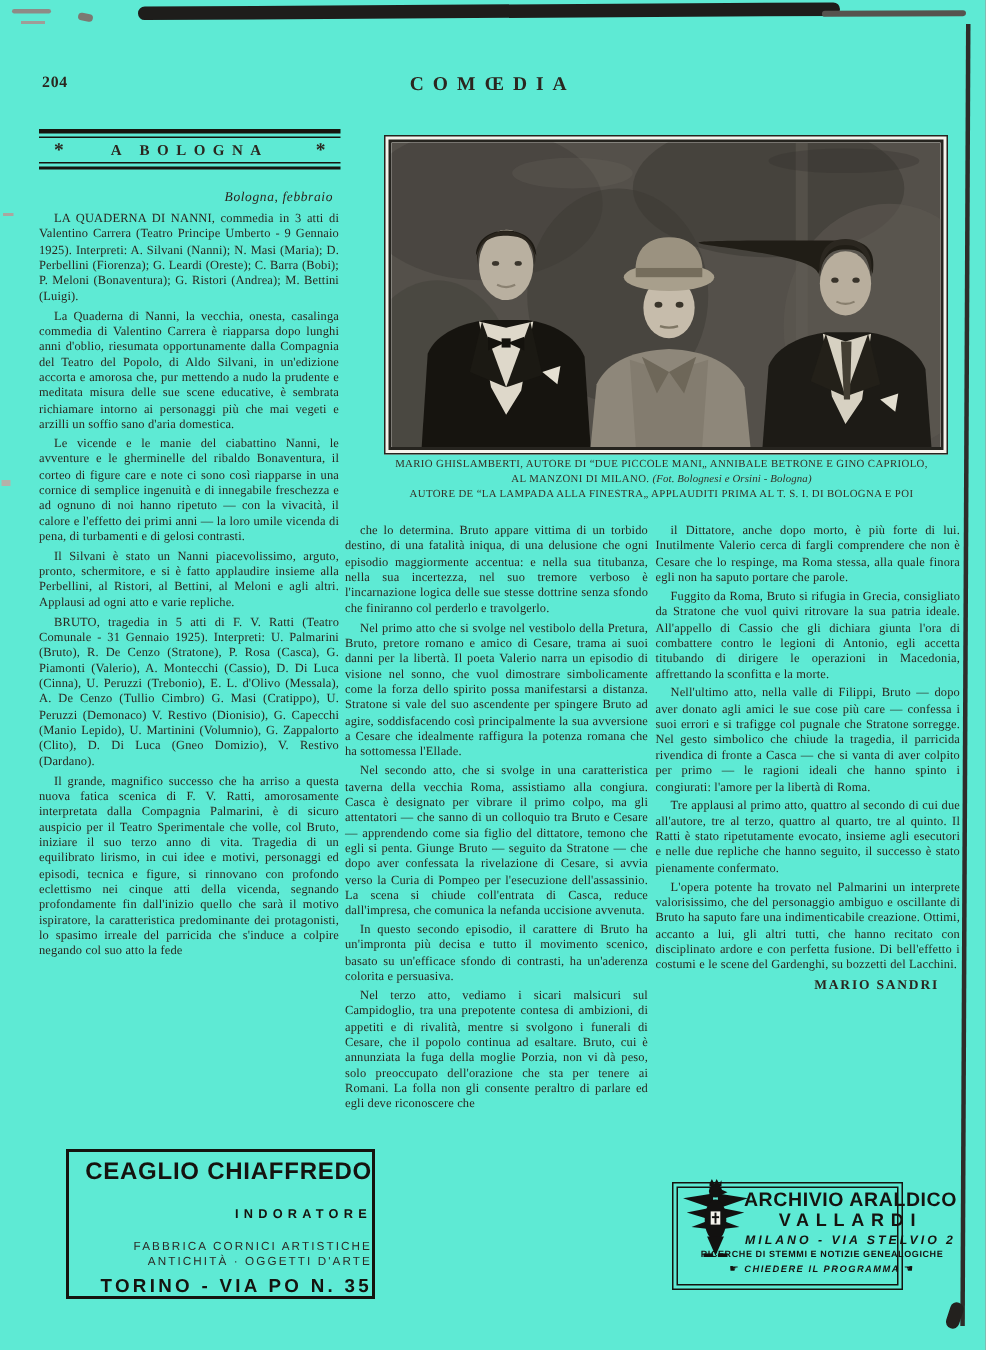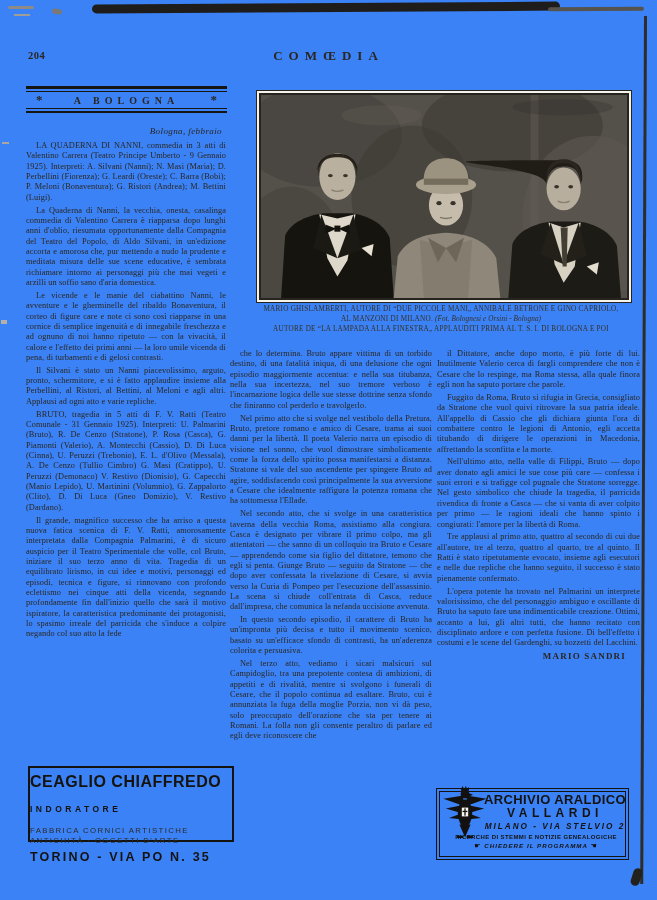--- a/index.html
+++ b/index.html
@@ -1,18 +1,18 @@
 <!DOCTYPE html>
 <html><head>
 <meta charset="utf-8">
 <style>
   html,body{margin:0;padding:0;background:#9a9a98;}
   .page{
     position:relative;width:657px;height:900px;margin:0 auto;
-    background:#3b82f6;overflow:hidden;
+    background:#5eead4;overflow:hidden;
     font-family:"Liberation Serif", serif;color:#2b261f;
   }
   
   .art-top{position:absolute;top:3px;left:92px;width:468px;height:9px;background:#1e1d1b;border-radius:5px;transform:rotate(-0.35deg);}
   .art-top2{position:absolute;top:7px;left:548px;width:96px;height:4px;background:#56534e;border-radius:3px;transform:rotate(-0.3deg);}
   .art-smudge1{position:absolute;top:6px;left:8px;width:26px;height:3px;background:#8e8b86;border-radius:2px;}
   .art-smudge2{position:absolute;top:14px;left:14px;width:16px;height:2px;background:#a09d97;}
   .art-smudge3{position:absolute;top:9px;left:52px;width:10px;height:5px;background:#7c7972;border-radius:3px;transform:rotate(12deg);}
   .art-right{position:absolute;top:16px;left:644px;width:2.5px;height:868px;background:#2e2c29;transform:rotate(0.25deg);transform-origin:top center;}
   .art-blob{position:absolute;top:868px;left:632px;width:9px;height:18px;background:#23211e;border-radius:5px;transform:rotate(18deg);}
@@ -38,31 +38,31 @@
   .col-right{top:349px;left:437px;width:203px;}
   .signature{margin-top:6px;text-align:right;padding-right:14px;font-weight:bold;font-size:9px;letter-spacing:1.2px;text-indent:0;}
   
   .photo-frame{position:absolute;top:90px;left:256px;width:370px;height:207px;border:1px solid #26241f;padding:2px;background:#f5f3ec;}
   .photo-frame-inner{width:100%;height:100%;border:2px solid #26241f;box-sizing:border-box;overflow:hidden;}
   .photo-frame-inner svg{display:block;width:100%;height:100%;}
   .caption{position:absolute;top:304px;left:248px;width:386px;text-align:center;font-size:7.2px;line-height:10px;letter-spacing:0.25px;color:#353026;}
   .caption .credit{font-style:italic;letter-spacing:0.1px;}
   
   .ad-ceaglio{
-    position:absolute;top:766px;left:28px;width:206px;height:76px;
-    border:2.5px solid #15130f;box-sizing:border-box;text-align:left;
+    position:absolute;top:766px;left:44px;width:206px;height:100px;
+    border:2.5px solid #15130f;box-sizing:border-box;text-align:right;
     font-family:"Liberation Sans", sans-serif;color:#15130f;padding-top:5px;
   }
   .ad-ceaglio .name{font-size:16px;font-weight:bold;letter-spacing:0.5px;}
   .ad-ceaglio .role{font-size:8.5px;font-weight:bold;letter-spacing:3.5px;margin-top:13px;}
   .ad-ceaglio .l1{font-size:7.8px;letter-spacing:1.4px;margin-top:12px;color:#2c2a26;}
   .ad-ceaglio .l2{font-size:7.8px;letter-spacing:1.4px;margin-top:1px;color:#2c2a26;}
   .ad-ceaglio .addr{font-size:12.5px;font-weight:bold;letter-spacing:2.2px;margin-top:5px;}
   .ad-vallardi{
-    position:absolute;top:788px;left:436px;width:193px;height:72px;
+    position:absolute;top:788px;left:448px;width:154px;height:72px;
     border:1.5px solid #15130f;box-sizing:border-box;
     font-family:"Liberation Sans", sans-serif;color:#15130f;padding-left:28px;
   }
   .ad-vallardi .inner{position:absolute;inset:2px;border:1px solid #15130f;}
   .ad-vallardi .eagle{position:absolute;left:4px;top:-10px;width:48px;height:70px;}
   .ad-vallardi .txt{position:absolute;left:46px;top:3px;width:144px;text-align:center;}
   .ad-vallardi .title{font-size:13px;font-weight:bold;letter-spacing:0.4px;}
   .ad-vallardi .name{font-size:12px;font-weight:bold;letter-spacing:4.5px;margin-top:-1px;}
   .ad-vallardi .addr{font-size:8.2px;font-weight:bold;letter-spacing:2px;margin-top:2px;font-style:italic;}
   .ad-vallardi .serv{font-size:6px;font-weight:bold;letter-spacing:0.4px;margin-top:3px;margin-left:-38px;width:182px;}

